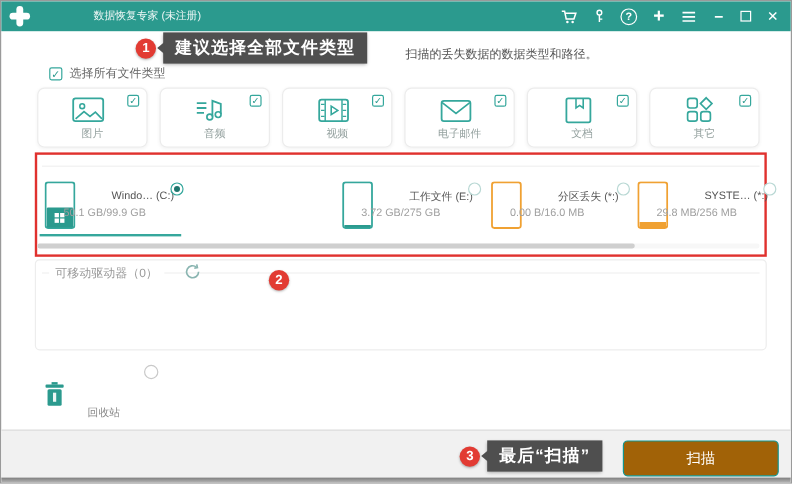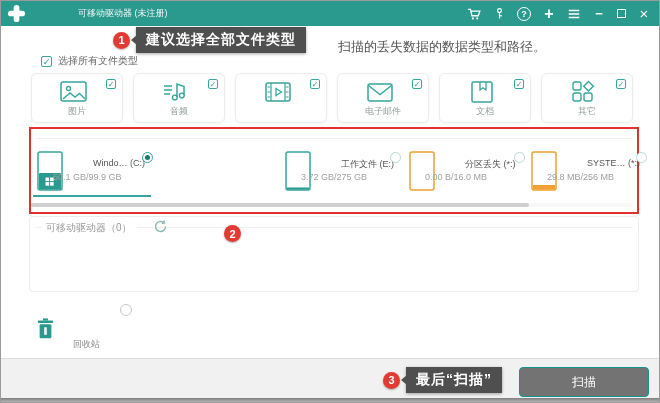--- a/index.html
+++ b/index.html
@@ -15,21 +15,21 @@
     background:#2b9a8e; display:flex; align-items:center; color:#fff;
   }
   .logo { margin-left:6px; width:19px; height:19px; }
   .app-name { margin-left:5px; font-size:10px; font-weight:bold; letter-spacing:1px;margin-top:40px; }
   .subtitle { margin-left:14px; font-size:9px; opacity:.92; }
   .win-icons { position:absolute; right:8px; top:0; height:25px; display:flex; align-items:center; gap:11px; }
   .win-icons span { display:inline-flex; align-items:center; justify-content:center; width:14px; height:14px; font-size:13px; line-height:14px; cursor:default; color:#fff; }
   .help-circle { border:1.2px solid #fff; border-radius:50%; font-size:9px !important; font-weight:bold; }
   .max-box { border:1.5px solid #fff; width:9px !important; height:9px !important; }
   
-  .intro-text { position:absolute; left:337px; top:37px; font-size:13px; color:#555; }
+  .intro-text { position:absolute; left:337px; top:37px; font-size:10px; color:#555; }
   .select-all { position:absolute; left:40px; top:53px; display:flex; align-items:center; gap:6px; }
   .select-all .label { font-size:10px; color:#666; }
   .cb { width:11px; height:11px; border:1px solid #35a79c; border-radius:2px; background:#fff; color:#2b9a8e; font-size:9px; line-height:10px; text-align:center; }
   
   .card {
     position:absolute; top:72px; width:92px; height:50px; background:#fff;
     border:1px solid #ececec; border-radius:6px; box-shadow:0 1px 3px rgba(0,0,0,.05);
   }
   .card .type-icon { position:absolute; left:50%; transform:translateX(-60%); top:6px; }
   .card .type-label { position:absolute; bottom:4px; width:100%; text-align:center; font-size:9px; color:#93a09e; }
@@ -67,39 +67,39 @@
     box-shadow:0 1px 3px rgba(0,0,0,.35); white-space:nowrap;
   }
   .anno-bubble::before {
     content:""; position:absolute; left:-5px; top:50%; transform:translateY(-50%);
     border:5px solid transparent; border-left:none; border-right:6px solid #4f4f4f;
   }
   
   .bottombar { position:absolute; left:0; top:357px; width:100%; height:40px; background:#f1f1f1; border-top:1px solid #ddd; }
   .scan-btn {
     position:absolute; left:518px; top:366px; width:130px; height:30px;
-    background:#737373; border:1px solid #12958e; border-radius:4px;
+    background:#a16207; border:1px solid #12958e; border-radius:4px;
     color:#fff; font-size:12px; display:flex; align-items:center; justify-content:center; cursor:pointer;
   }
   .footer-edge { position:absolute; left:0; top:397px; width:100%; height:6px;
     background:linear-gradient(#7d7d7d,#cfcfcf); }
   svg { display:block; }
 </style>
 </head>
 <body>
 
 <div id="window">
 
   <div class="titlebar">
     <svg class="logo" viewBox="0 0 20 20">
       <rect x="7" y="1" width="6" height="18" rx="3" fill="#fff"></rect>
       <rect x="1" y="7" width="18" height="6" rx="3" fill="#fff"></rect>
     </svg>
     <span class="app-name">数据蛙</span>
-    <span class="subtitle">可移动驱动器 (未注册)</span>
+    <span class="subtitle">数据恢复专家 (未注册)</span>
     <div class="win-icons">
       <span>
         <svg viewBox="0 0 24 24" width="14" height="14">
             <path d="M2 4h4l2.3 11h11l2.7-8H7.5" fill="none" stroke="#fff" stroke-width="2.2"></path>
             <circle cx="10" cy="19.5" r="1.8" fill="#fff"></circle>
             <circle cx="17.5" cy="19.5" r="1.8" fill="#fff"></circle>
           </svg>
       </span>
       <span>
         <svg viewBox="0 0 24 24" width="13" height="13">
@@ -149,20 +149,21 @@
   </div>
 
   <div class="card" style="left:234px">
     <svg class="type-icon" width="30" height="24" viewBox="0 0 30 24">
       <rect x="3" y="3" width="24" height="18" rx="2" fill="none" stroke="#35a79c" stroke-width="1.5"></rect>
       <path d="M8 3v18M22 3v18" stroke="#35a79c" stroke-width="1.2"></path>
       <path d="M4.5 7h3M4.5 12h3M4.5 17h3M22.5 7h3M22.5 12h3M22.5 17h3" stroke="#35a79c" stroke-width="1"></path>
       <path d="M13 8.5l5.5 3.5-5.5 3.5z" fill="none" stroke="#35a79c" stroke-width="1.3"></path>
     </svg>
     <span class="cb">✓</span>
+    <div class="type-label">视频</div>
   </div>
 
   <div class="card" style="left:336px">
     <svg class="type-icon" width="30" height="24" viewBox="0 0 30 24">
       <rect x="3" y="4" width="24" height="17" rx="2" fill="none" stroke="#35a79c" stroke-width="1.5"></rect>
       <path d="M3.5 5.5L15 14.5 26.5 5.5" fill="none" stroke="#35a79c" stroke-width="1.4"></path>
     </svg>
     <span class="cb">✓</span>
     <div class="type-label">电子邮件</div>
   </div>

